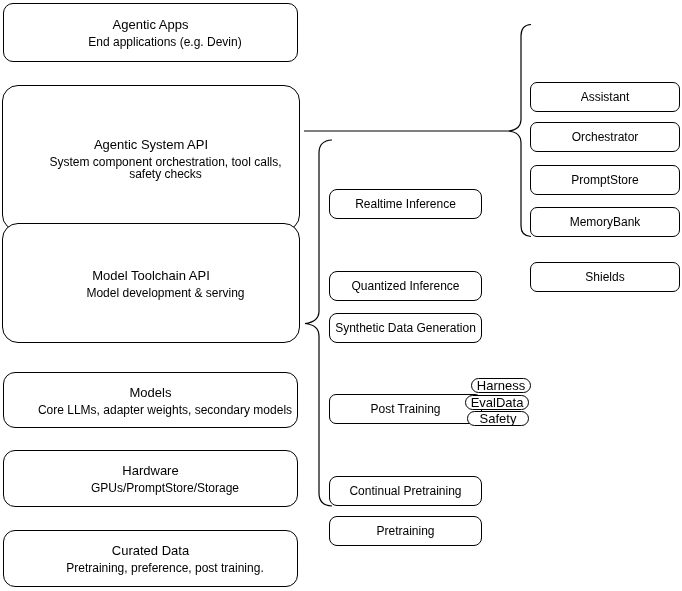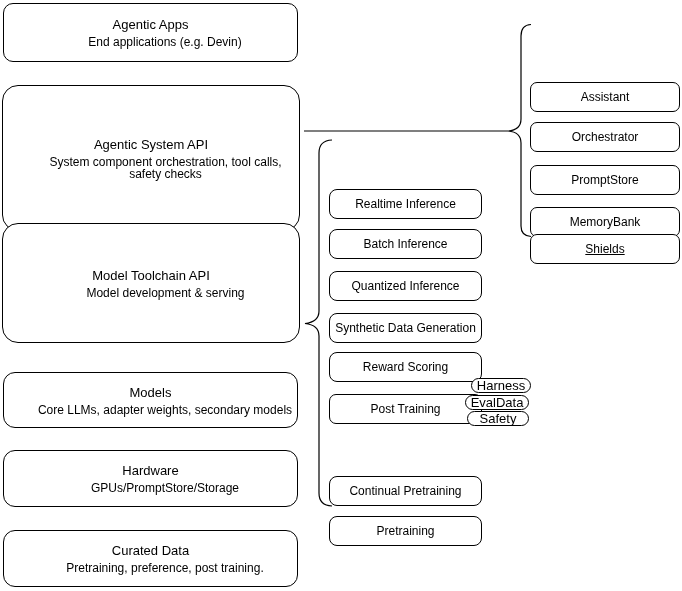--- a/index.html
+++ b/index.html
@@ -107,31 +107,29 @@
     <div class="box-title">Hardware</div>
     <div class="box-subtitle">GPUs/PromptStore/Storage</div>
   </div>
 
   <div class="stack-box" style="top:530px;height:57px;border-radius:12px;">
     <div class="box-title">Curated Data</div>
     <div class="box-subtitle">Pretraining, preference, post training.</div>
   </div>
 
   <div class="node" style="top:143px;">Realtime Inference</div>
-  <div class="node" style="top:183px;">Batch Inference</div>
   <div class="node" style="top:225px;">Quantized Inference</div>
   <div class="node" style="top:267px;">Synthetic Data Generation</div>
-  <div class="node" style="top:306px;">Reward Scoring</div>
   <div class="node" style="top:348px;border-radius:7px;">Post Training</div>
   <div class="node" style="top:430px;">Continual Pretraining</div>
   <div class="node" style="top:470px;">Pretraining</div>
 
   <div class="pill" style="left:471px;top:378px;width:60px;">Harness</div>
   <div class="pill" style="left:465px;top:395px;width:64px;">EvalData</div>
   <div class="pill" style="left:467px;top:411px;width:62px;">Safety</div>
 
   <div class="node sysnode" style="top:36px;">Assistant</div>
   <div class="node sysnode" style="top:76px;">Orchestrator</div>
   <div class="node sysnode" style="top:119px;">PromptStore</div>
   <div class="node sysnode" style="top:161px;">MemoryBank</div>
-  <div class="node sysnode" style="top:188px;text-decoration:underline;">Shields</div>
+  <div class="node sysnode" style="top:216px;">Shields</div>
 
 </div>
 
 </body></html>

